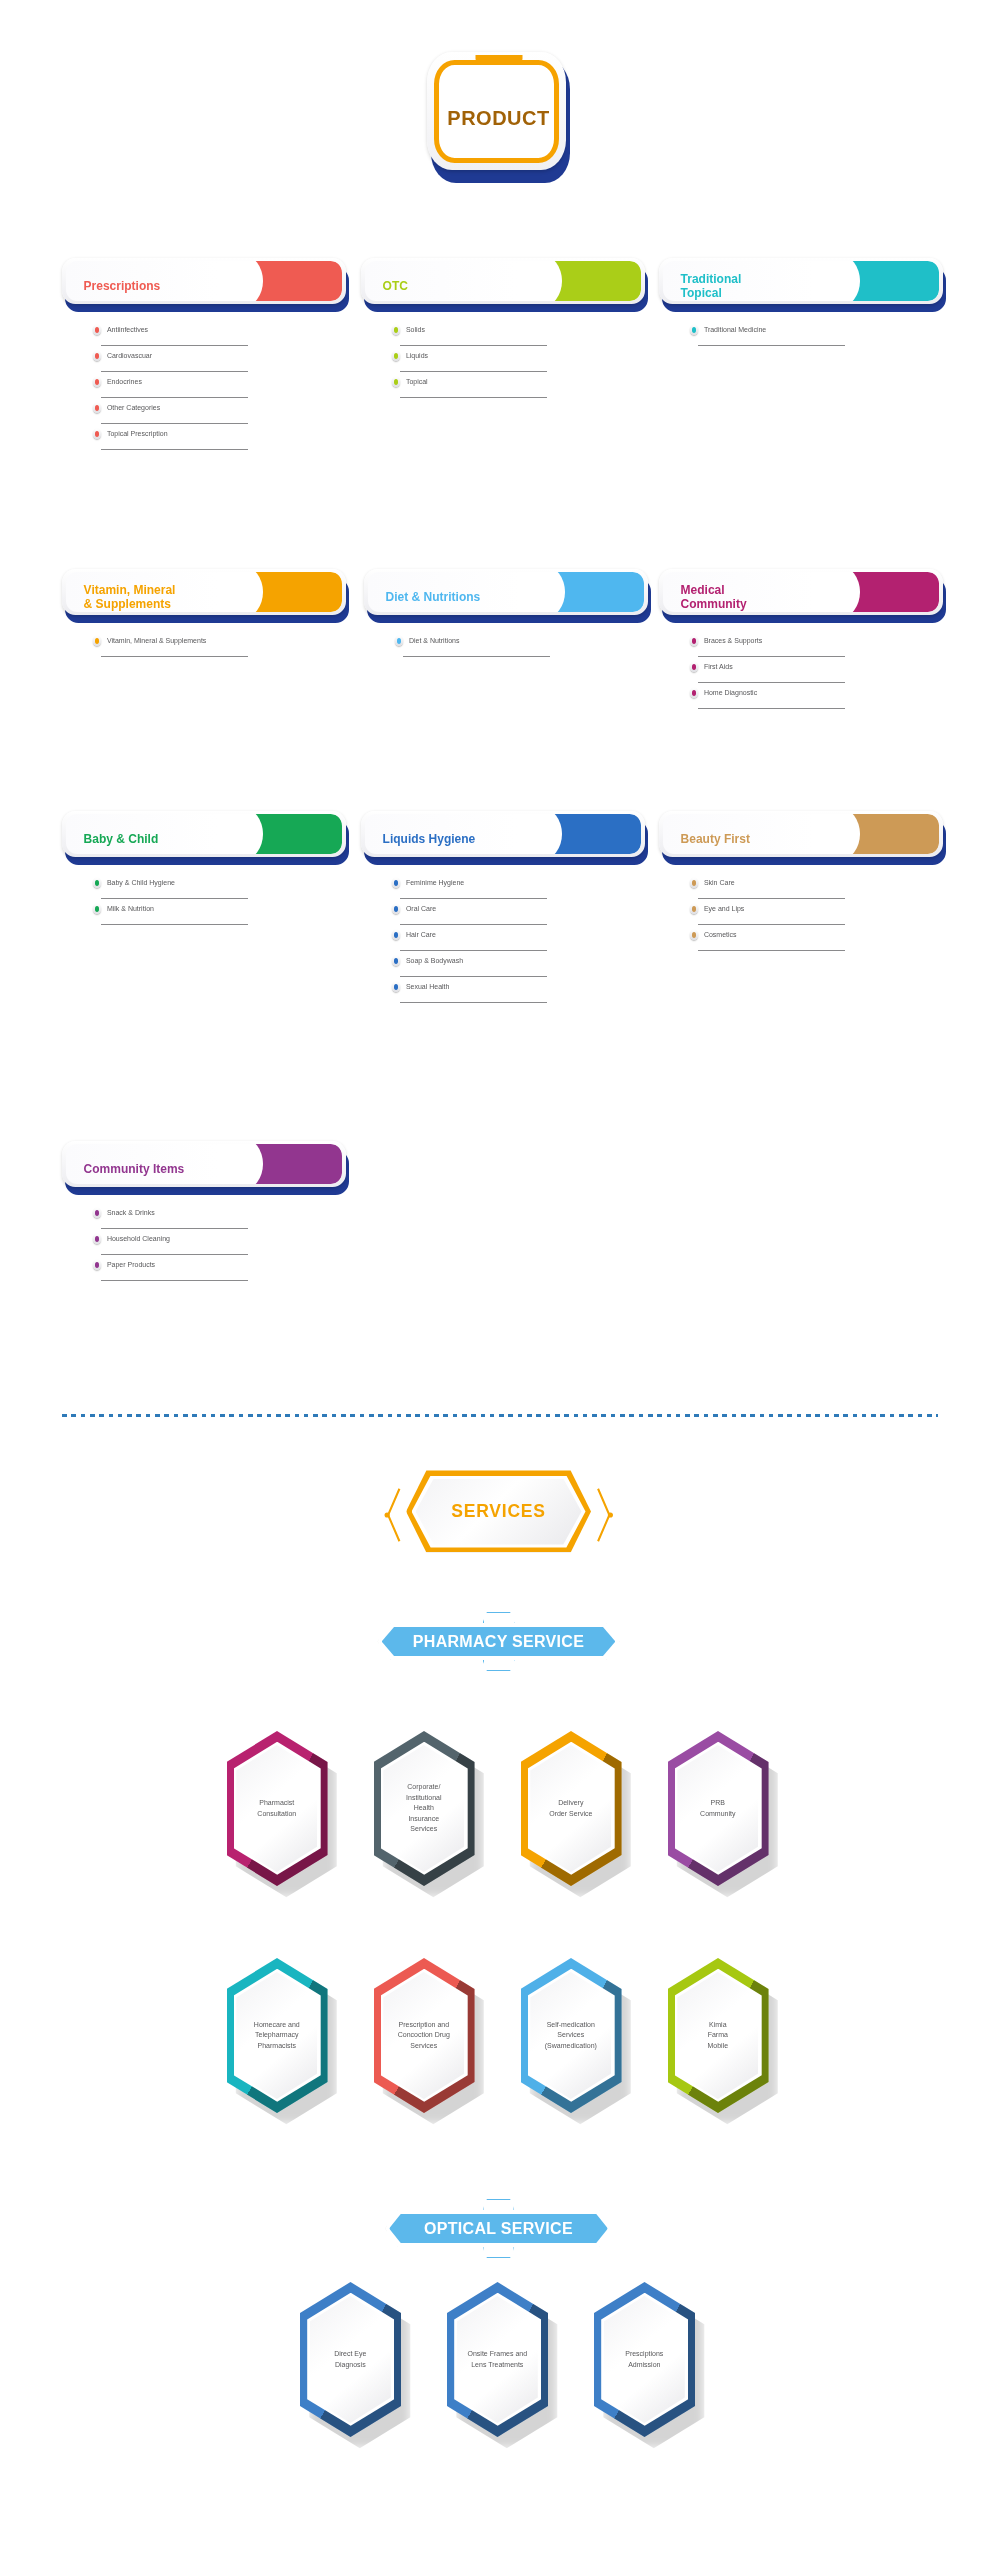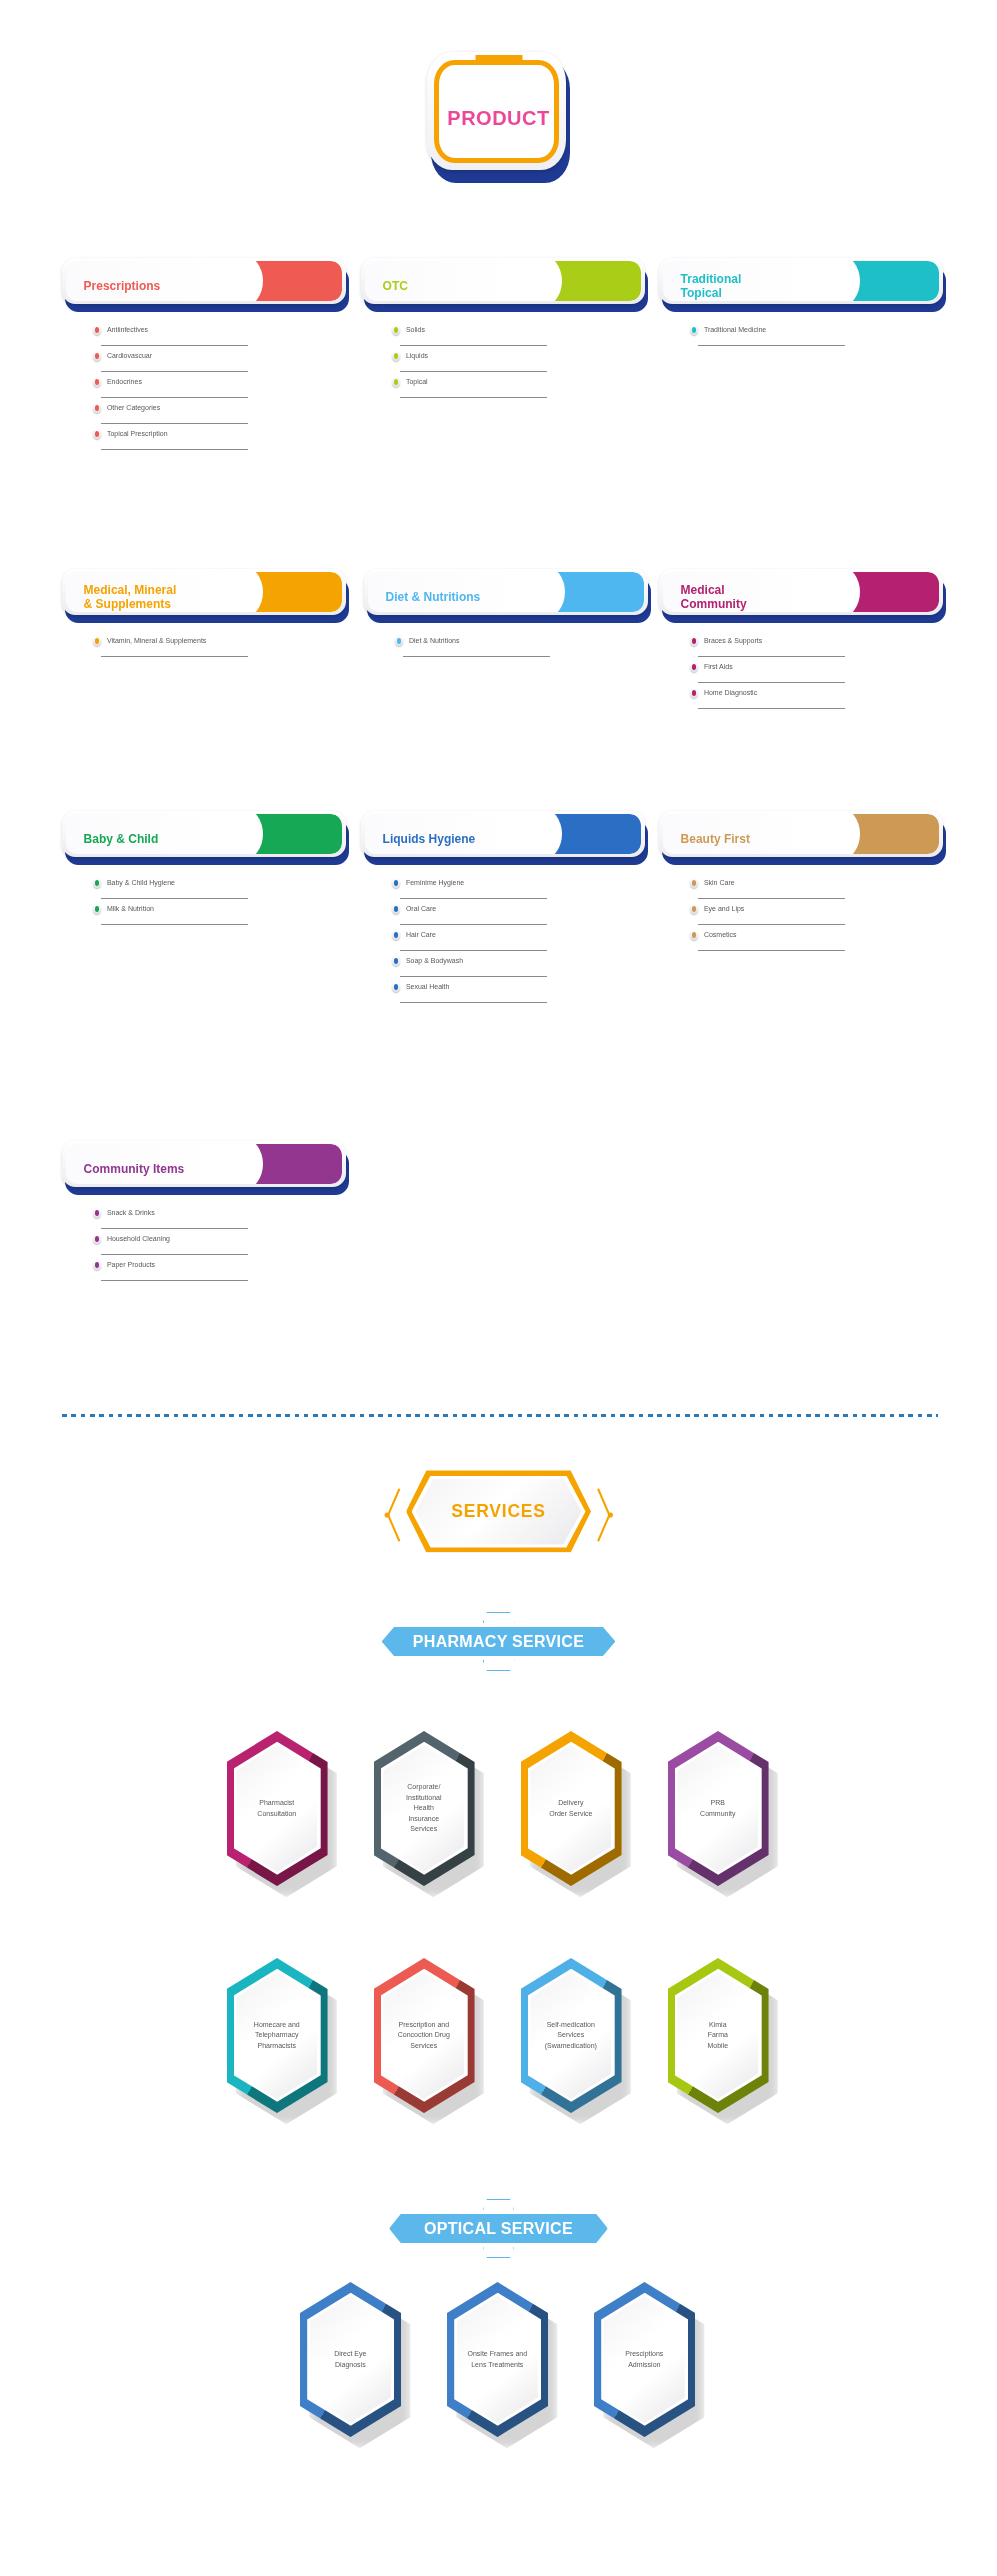--- a/index.html
+++ b/index.html
@@ -33,21 +33,21 @@
     border:5.2px solid #f6a200; border-radius:20.6px/24px;
     background:#ffffff;
   }
   .ph-notch{
     position:absolute; left:50%; top:2.6px; transform:translateX(-50%);
     width:47px; height:10.3px; background:#f6a200;
     border-radius:0 0 6.2px 6.2px;
   }
   .ph-label{
     position:absolute; left:0; right:0; top:50%; transform:translateY(-50%);
-    text-align:center; color:#ec4899; font-weight:bold;
+    text-align:center; color:#a16207; font-weight:bold;
     font-size:20px; letter-spacing:0.5px;
   }
   .cat-col{ position:absolute; width:289px; }
 
   .pill{
     position:relative; width:289px; height:56px;
   }
   .pill-base{
     position:absolute; left:2.6px; top:8.8px; width:284px; height:45px;
     background:#1f3a93; border-radius:13.4px;
@@ -338,21 +338,21 @@
       </div>
     </div>
     <div class="cat-col" style="left: 62px; top: 569px;">
       <div class="pill">
         <div class="pill-base"></div>
         <div class="pill-outer"></div>
         <div class="pill-inner">
           <div class="pill-color" style="background:#f5a300"></div>
         </div>
         <div class="pill-text" style="color:#f5a300">
-          <span style="display:block">Medical, Mineral</span>
+          <span style="display:block">Vitamin, Mineral</span>
           <span style="display:block">&amp; Supplements</span>
         </div>
       </div>
       <div class="sublist">
         <div class="subitem">
           <div class="subitem-row">
             <span class="bullet">
               <i style="background:#f5a300"></i>
             </span>
             <span class="subitem-label">Vitamin, Mineral &amp; Supplements</span>

